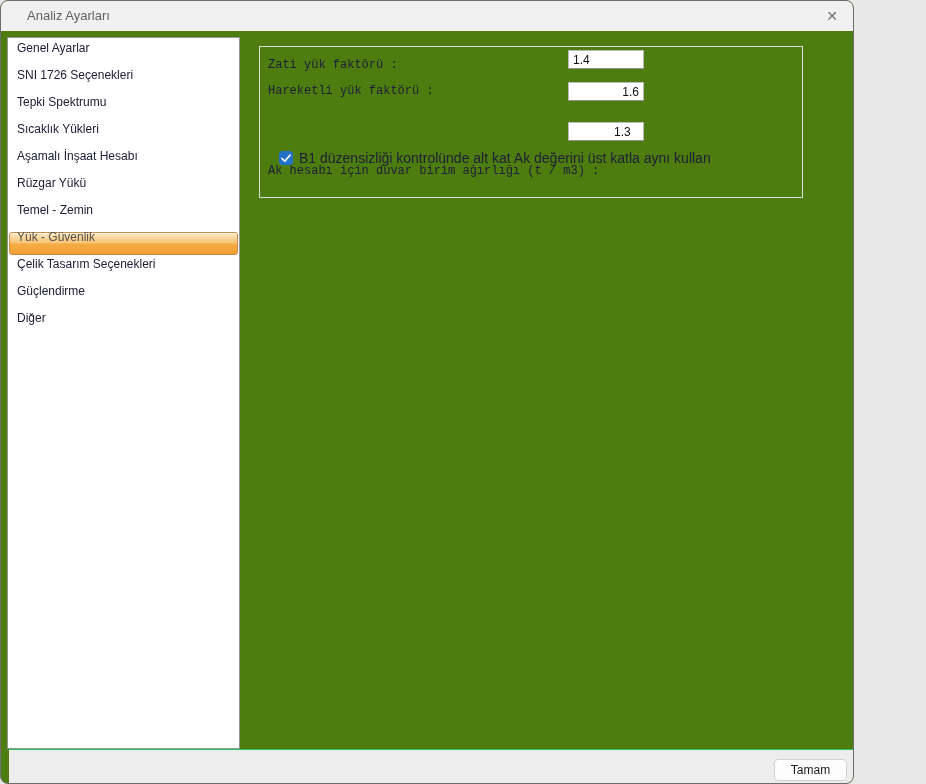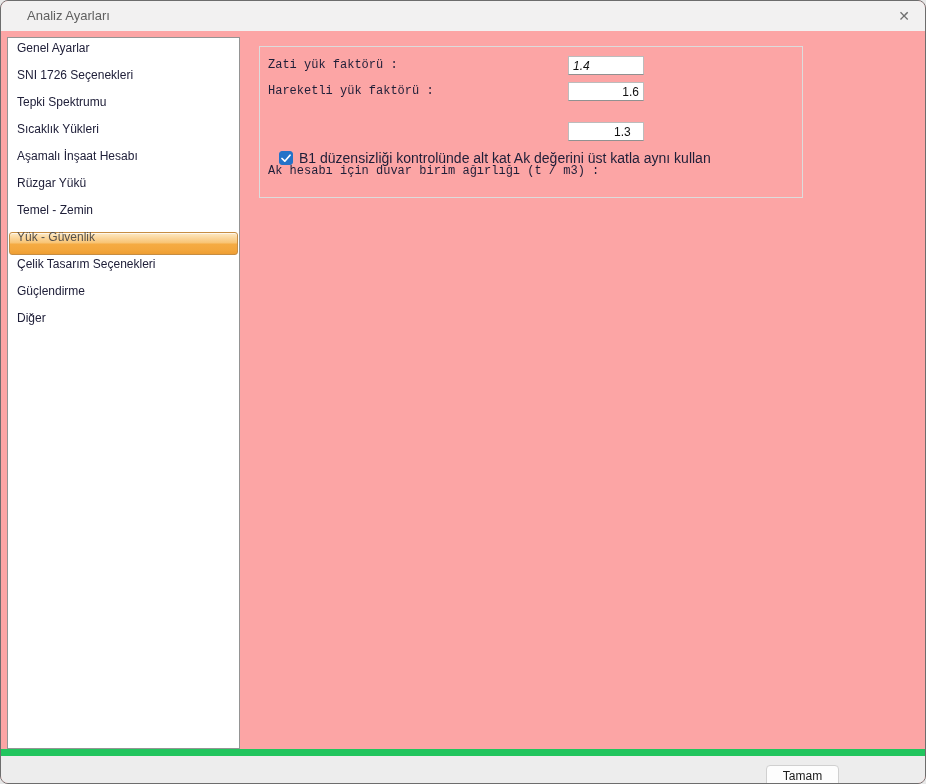--- a/index.html
+++ b/index.html
@@ -1,19 +1,19 @@
 <!DOCTYPE html>
 <html><head>
 <meta charset="utf-8">
 <style>
   * { margin:0; padding:0; box-sizing:border-box; }
   html,body { width:926px; height:784px; background:#e8e8e8; font-family:"Liberation Sans", sans-serif; }
   .window {
-    position:absolute; left:0; top:0; width:926px; height:784px;
-    background:#fca5a5; border:1px solid #6d6d6d; border-radius:8px;
+    position:absolute; left:0; top:0; width:854px; height:784px;
+    background:#4d7c0f; border:1px solid #6d6d6d; border-radius:8px;
     overflow:hidden;
   }
   
   .titlebar {
     position:absolute; left:0; top:0; right:0; height:30px;
     background:#f2f1f1;
   }
   .title-text {
     position:absolute; left:26px; top:0; height:30px; line-height:30px;
     font-size:13px; color:#606060;
@@ -51,36 +51,36 @@
   }
   .lbl-0 { top:9px; }
   .lbl-1 { top:35px; }
   .lbl-2 { top:68px;margin-top:47px; }
   .field-input {
     position:absolute; left:308px; width:76px; height:19px;
     border:1px solid #bcbcbc; border-bottom-color:#919191;
     background:#ffffff; font-family:"Liberation Sans",sans-serif;
     font-size:12px; color:#111111; padding:0 4px; outline:none;
   }
-  .inp-0 { top:9px;font-style:italic; }
+  .inp-0 { top:3px; }
   .inp-1 { top:35px;text-align:right; }
   .inp-2 { top:75px;padding-left:45px; }
   .checkbox {
     position:absolute; left:19px; top:104px; width:14px; height:14px;
     background:#2472c8; border:1px solid #2472c8; border-radius:3px;
     display:flex; align-items:center; justify-content:center; cursor:default;
   }
   .checkbox svg { display:block; }
   .checkbox-label {
     position:absolute; left:39px; top:103px; font-size:14px; color:#1e1e38; line-height:16px;
   }
   
   .footer {
-    position:absolute; left:0; right:0; top:748px; height:36px;
-    background:#ededed; border-top:7px solid #22c55e;
+    position:absolute; left:8px; right:0; top:748px; height:36px;
+    background:#ededed; border-top:1px solid #22c55e;
   }
   .btn {
     position:absolute; top:9px; height:22px;
     background:#fdfdfd; border:1px solid #d0d0d0; border-radius:4px;
     font-family:"Liberation Sans",sans-serif; font-size:12px; color:#1b1b1b;
     cursor:default;
   }
   .btn-ok { left:765px; width:73px; }
   .btn-cancel { left:846px; width:72px;margin-top:37px; }
 </style>

